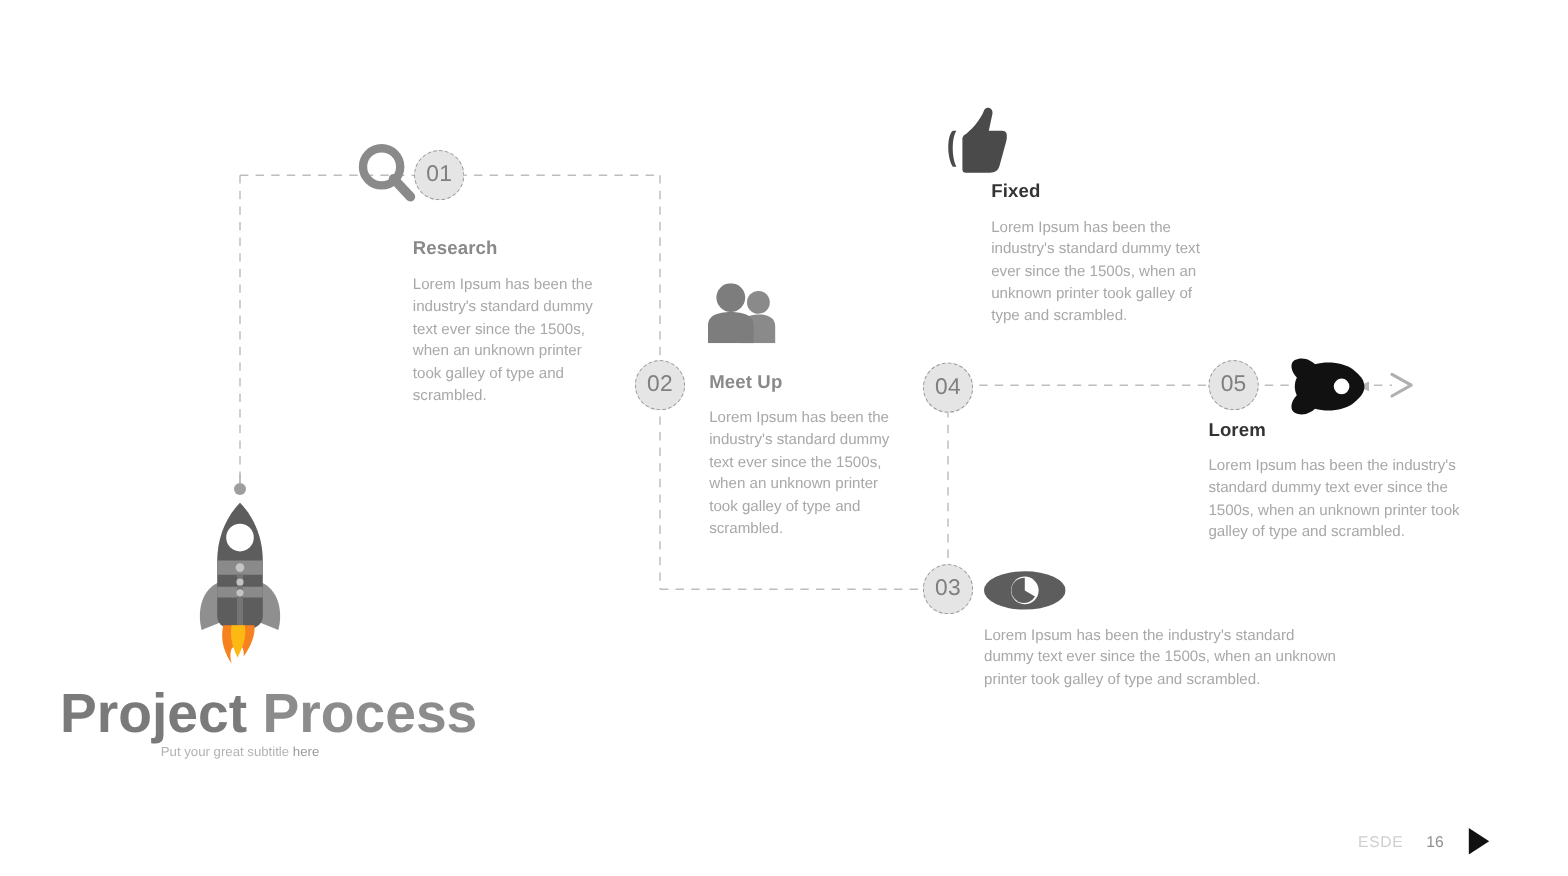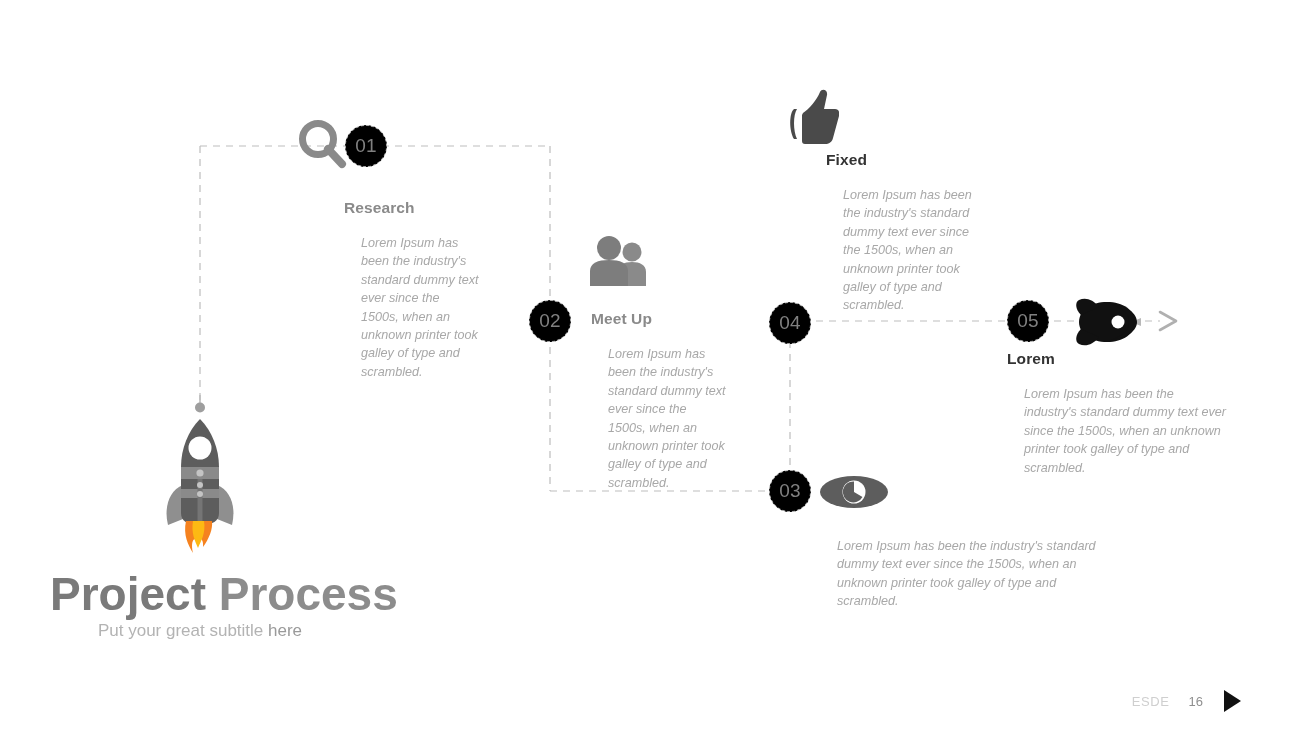--- a/index.html
+++ b/index.html
@@ -30,21 +30,21 @@
     pointer-events: none;
   }
 
   
   .step-num {
     position: absolute;
     width: 42px;
     height: 42px;
     border: 1.4px dashed #9e9e9e;
     border-radius: 50%;
-    background: #000000;
+    background: #e5e5e5;
     display: flex;
     align-items: center;
     justify-content: center;
     font-size: 19px;
     color: #808080;
     font-family: "Liberation Sans", sans-serif;
     letter-spacing: 0.2px;
     box-sizing: border-box;
   }
 
@@ -58,22 +58,21 @@
     margin: 0 0 11px 0;
     letter-spacing: 0.1px;
   }
   .step-title.light { color: #8a8a8a; margin-top: 15px; }
   .step-title.dark  { color: #333333; }
 
   .step-body {
     font-size: 12.6px;
     line-height: 18.4px;
     color: #a8a8a8;
-    margin: 17px;
-    font-style: italic;
+    margin: 0;
   }
 
   .step-icon {
     position: absolute;
   }
 
   
   .main-title {
     position: absolute;
     left: 50px;
@@ -85,21 +84,21 @@
   }
   .main-title .strong { font-weight: bold; color: #7a7a7a; }
   .main-title .light  { font-weight: bold; color: #8c8c8c; }
 
   .subtitle {
     position: absolute;
     left: 50px;
     top: 621px;
     width: 300px;
     text-align: center;
-    font-size: 17px;
+    font-size: 11px;
     color: #b3b3b3;
     white-space: nowrap;
   }
   .subtitle .tail { color: #9a9a9a; }
 
   
   .footer {
     position: absolute;
     right: 66px;
     bottom: 18px;

